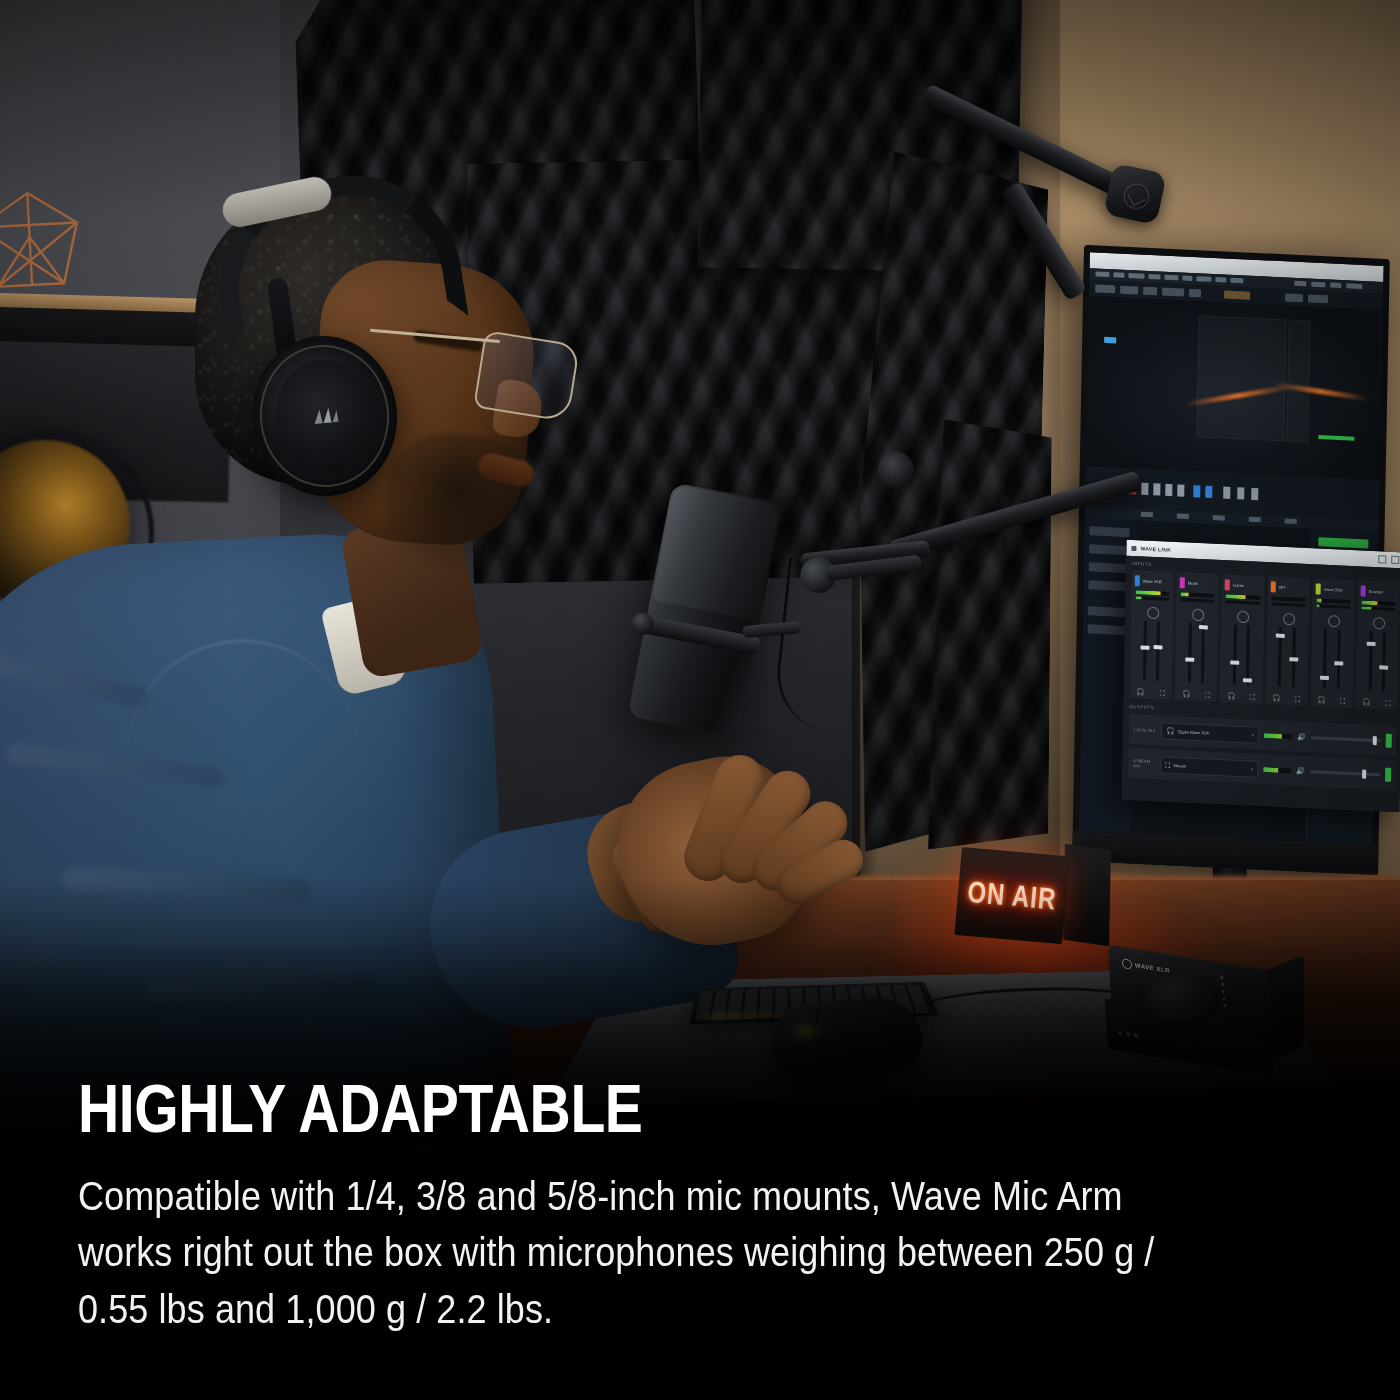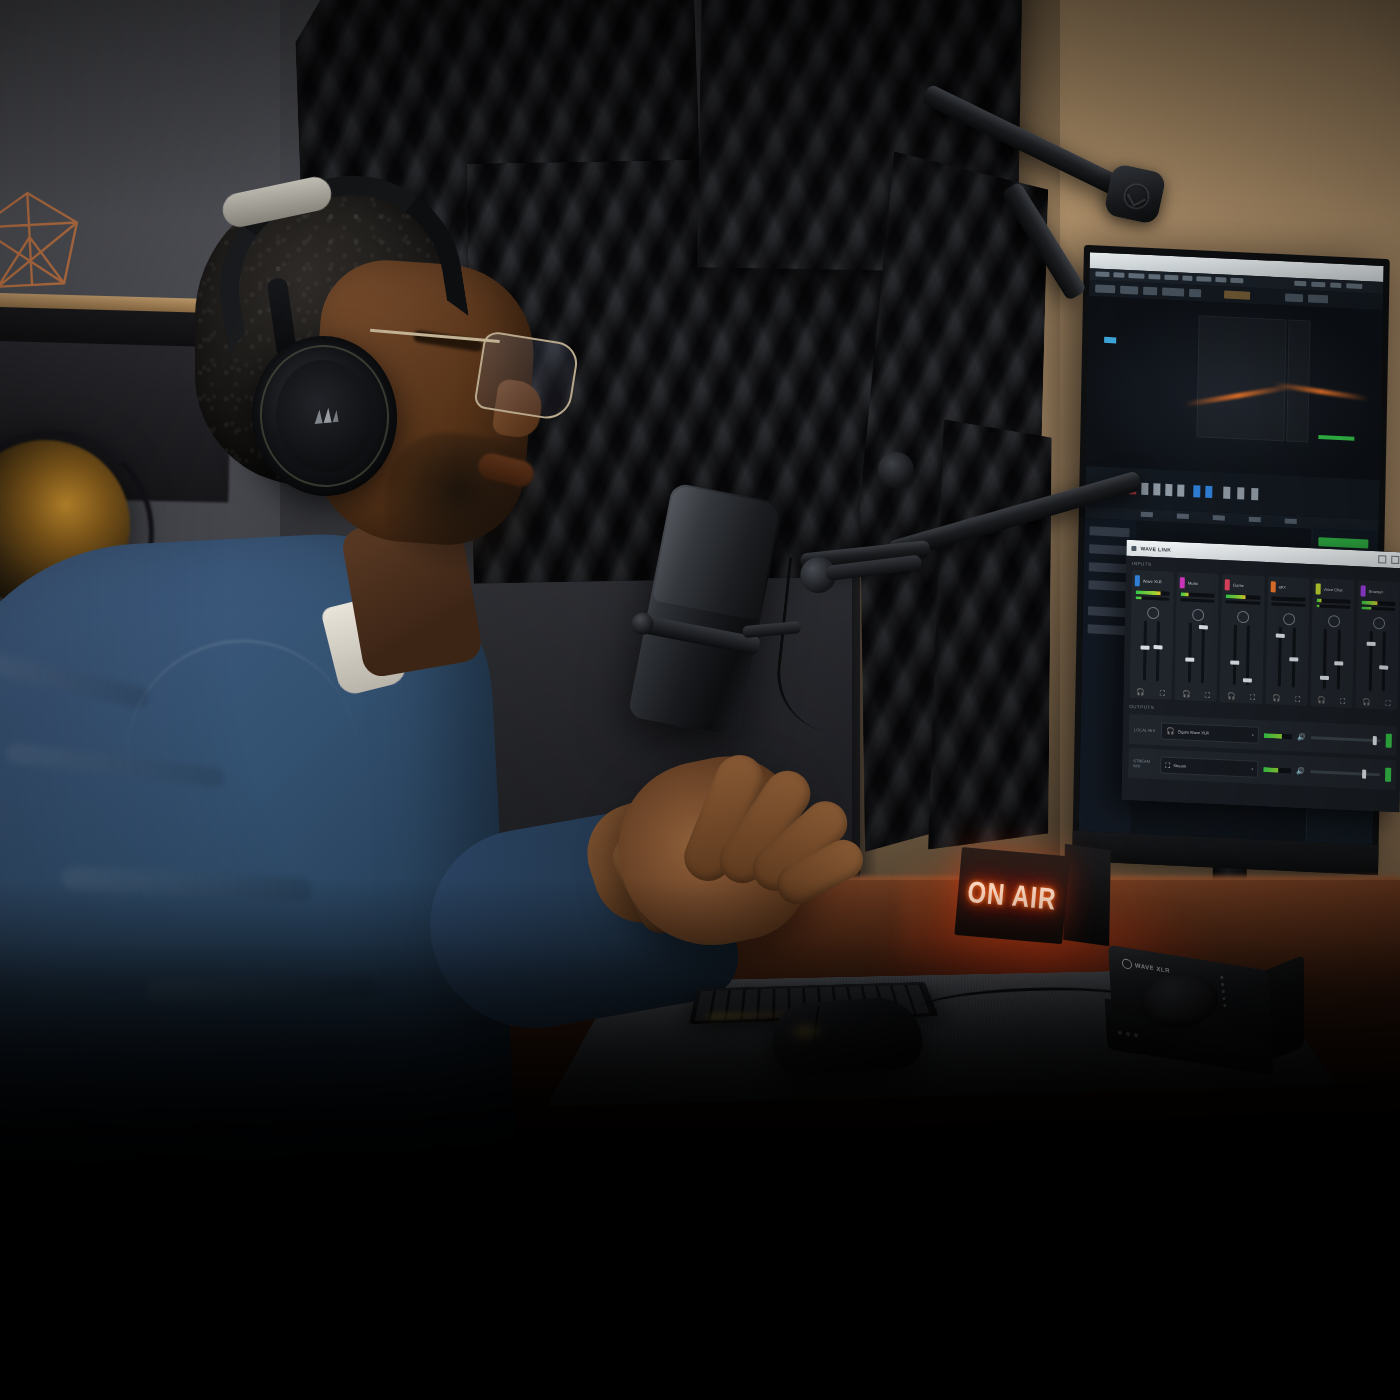--- a/index.html
+++ b/index.html
@@ -1193,14 +1193,18 @@
         <i></i>
         <i></i>
         <i></i>
       </div>
   </div>
 
   <div class="desk-front-shadow"></div>
   <div class="vignette"></div>
 
   <div class="text-scrim"></div>
+  <div class="copy">
+    <h1 class="headline">HIGHLY ADAPTABLE</h1>
+    <p class="subcopy">Compatible with 1/4, 3/8 and 5/8-inch mic mounts, Wave Mic Arm works right out the box with microphones weighing between 250 g / 0.55 lbs and 1,000 g / 2.2 lbs.</p>
+  </div>
 
 </div>
 
 </body></html>

